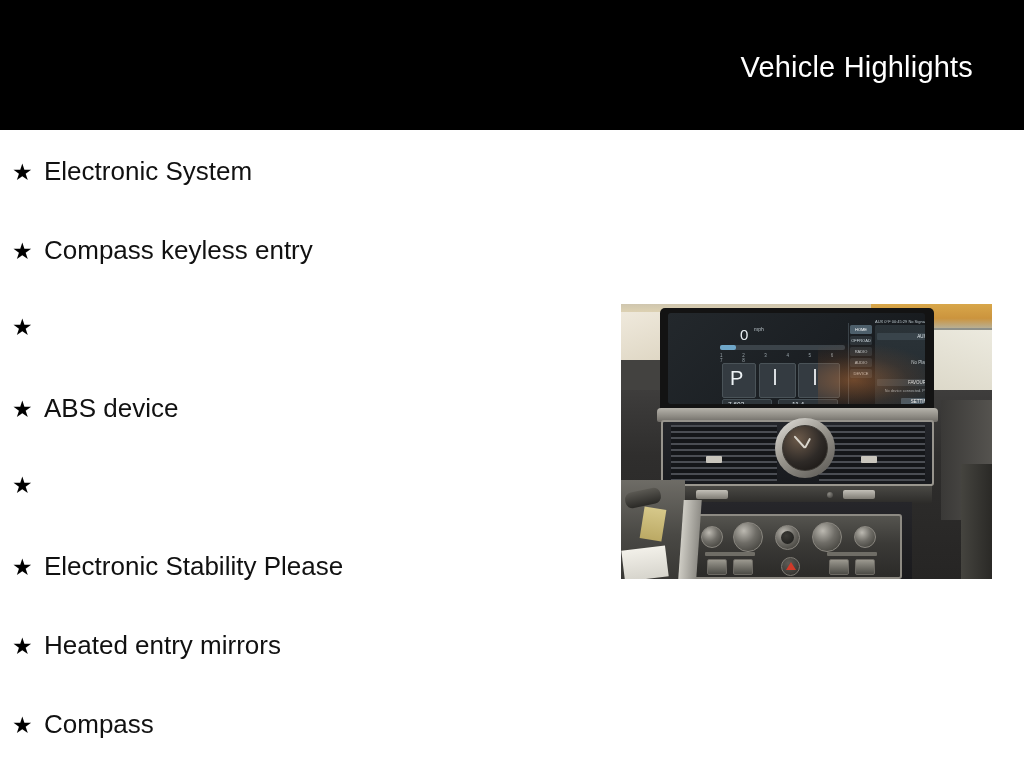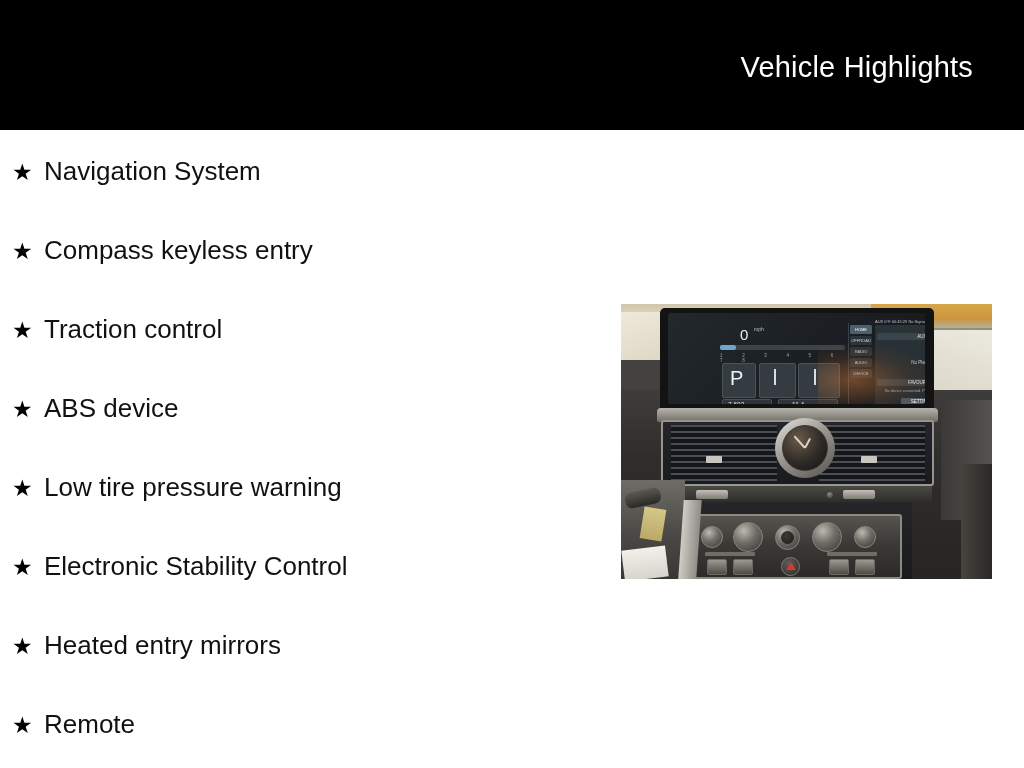--- a/index.html
+++ b/index.html
@@ -390,49 +390,47 @@
 </head>
 <body>
 
 <div id="header-banner">
   <div id="page-title">Vehicle Highlights</div>
 </div>
 
 <ul id="features-list">
   <li class="feature-item">
     <span class="bullet-star">★</span>
-    <span class="feature-label">Navigation System</span>
+    <span class="feature-label">Electronic System</span>
   </li>
   <li class="feature-item">
     <span class="bullet-star">★</span>
     <span class="feature-label">Compass keyless entry</span>
   </li>
   <li class="feature-item">
     <span class="bullet-star">★</span>
-    <span class="feature-label">Traction control</span>
   </li>
   <li class="feature-item">
     <span class="bullet-star">★</span>
     <span class="feature-label">ABS device</span>
   </li>
   <li class="feature-item">
     <span class="bullet-star">★</span>
-    <span class="feature-label">Low tire pressure warning</span>
-  </li>
-  <li class="feature-item">
-    <span class="bullet-star">★</span>
-    <span class="feature-label">Electronic Stability Control</span>
+  </li>
+  <li class="feature-item">
+    <span class="bullet-star">★</span>
+    <span class="feature-label">Electronic Stability Please</span>
   </li>
   <li class="feature-item">
     <span class="bullet-star">★</span>
     <span class="feature-label">Heated entry mirrors</span>
   </li>
   <li class="feature-item">
     <span class="bullet-star">★</span>
-    <span class="feature-label">Remote</span>
+    <span class="feature-label">Compass</span>
   </li>
 </ul>
 
 <div id="vehicle-photo">
 
   <div class="photo-layer ph-sky"></div>
   <div class="photo-layer ph-foliage"></div>
   <div class="photo-layer ph-window-frame"></div>
 
   <div class="photo-layer ph-dash-left"></div>

